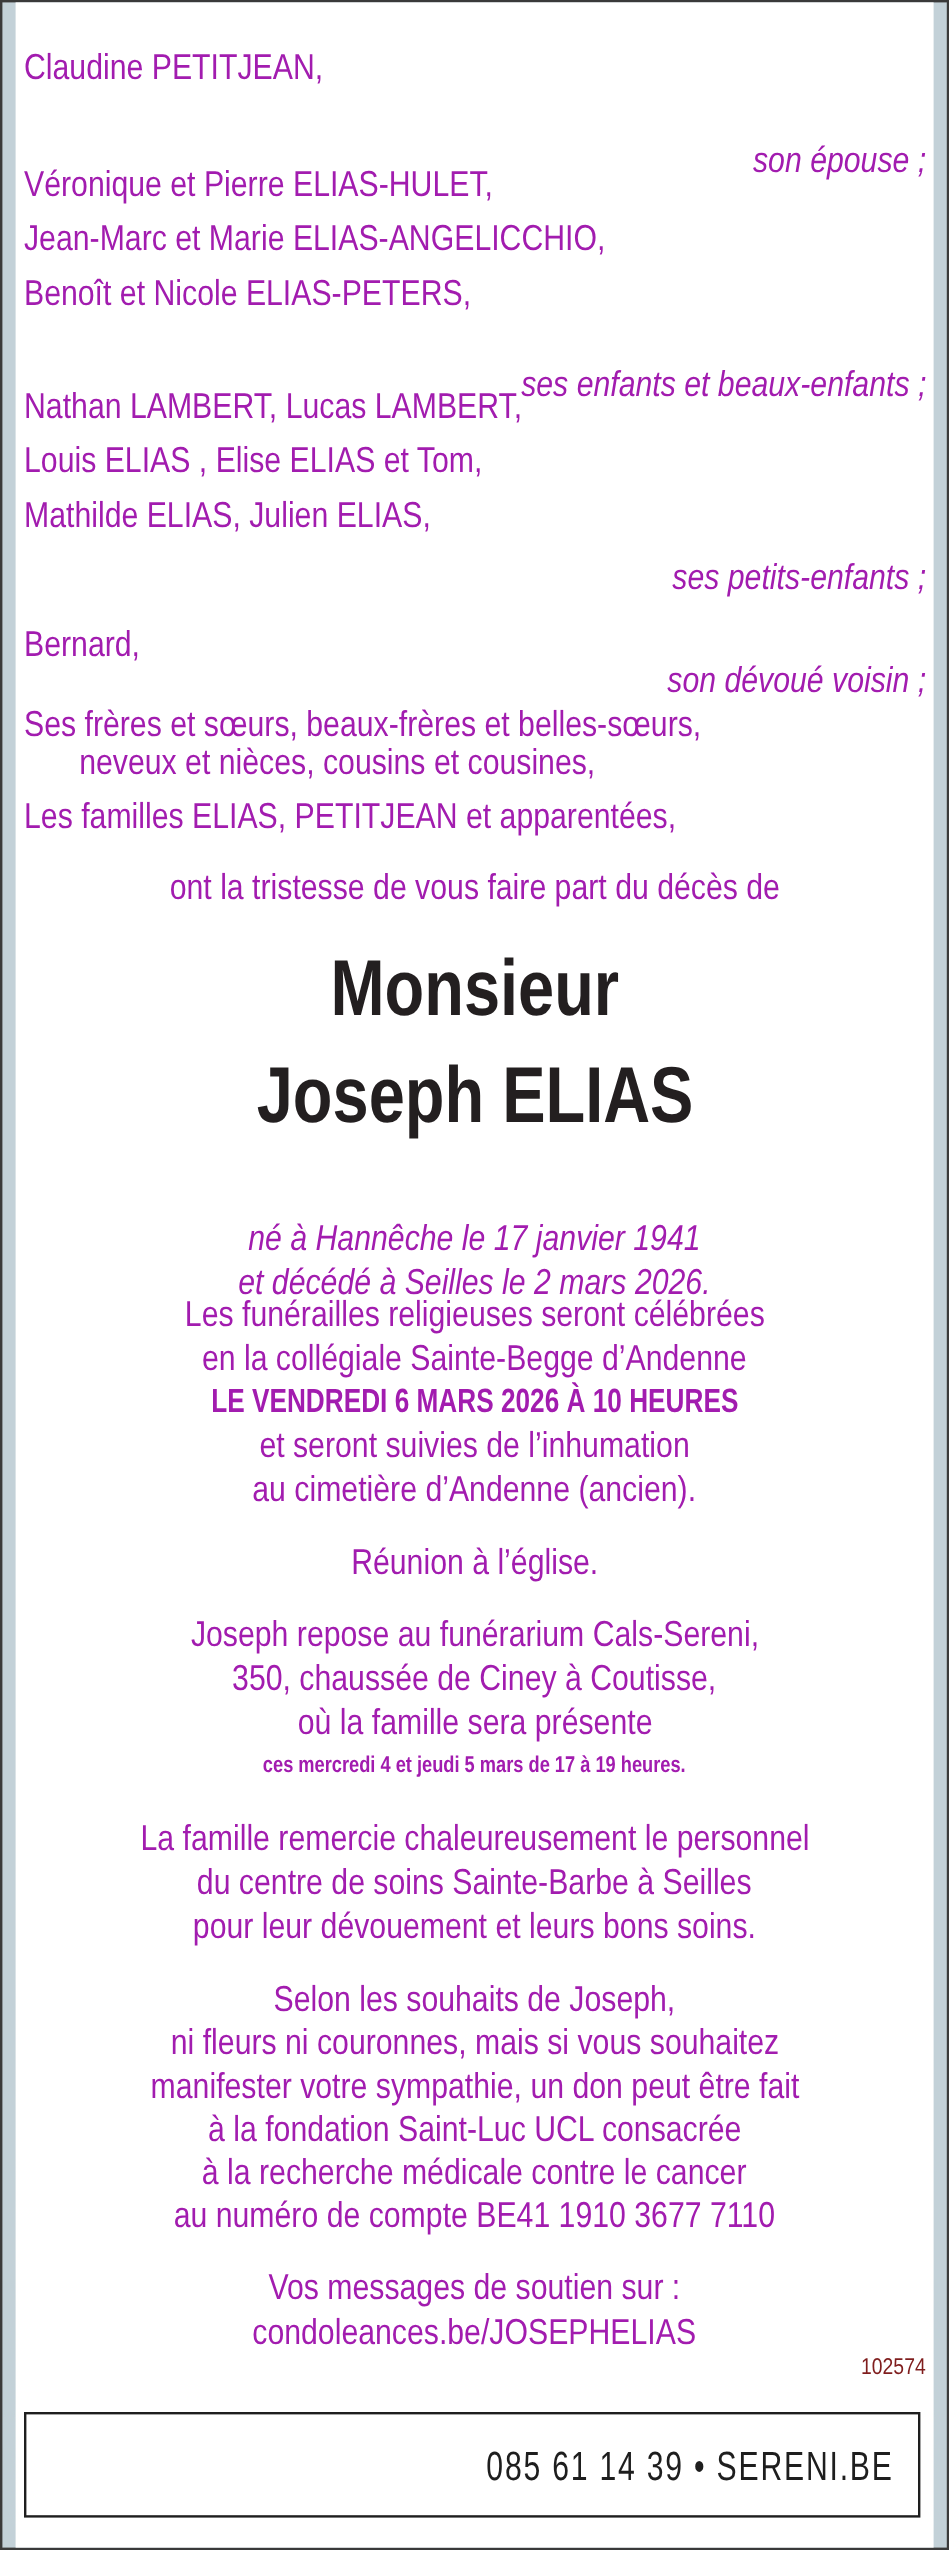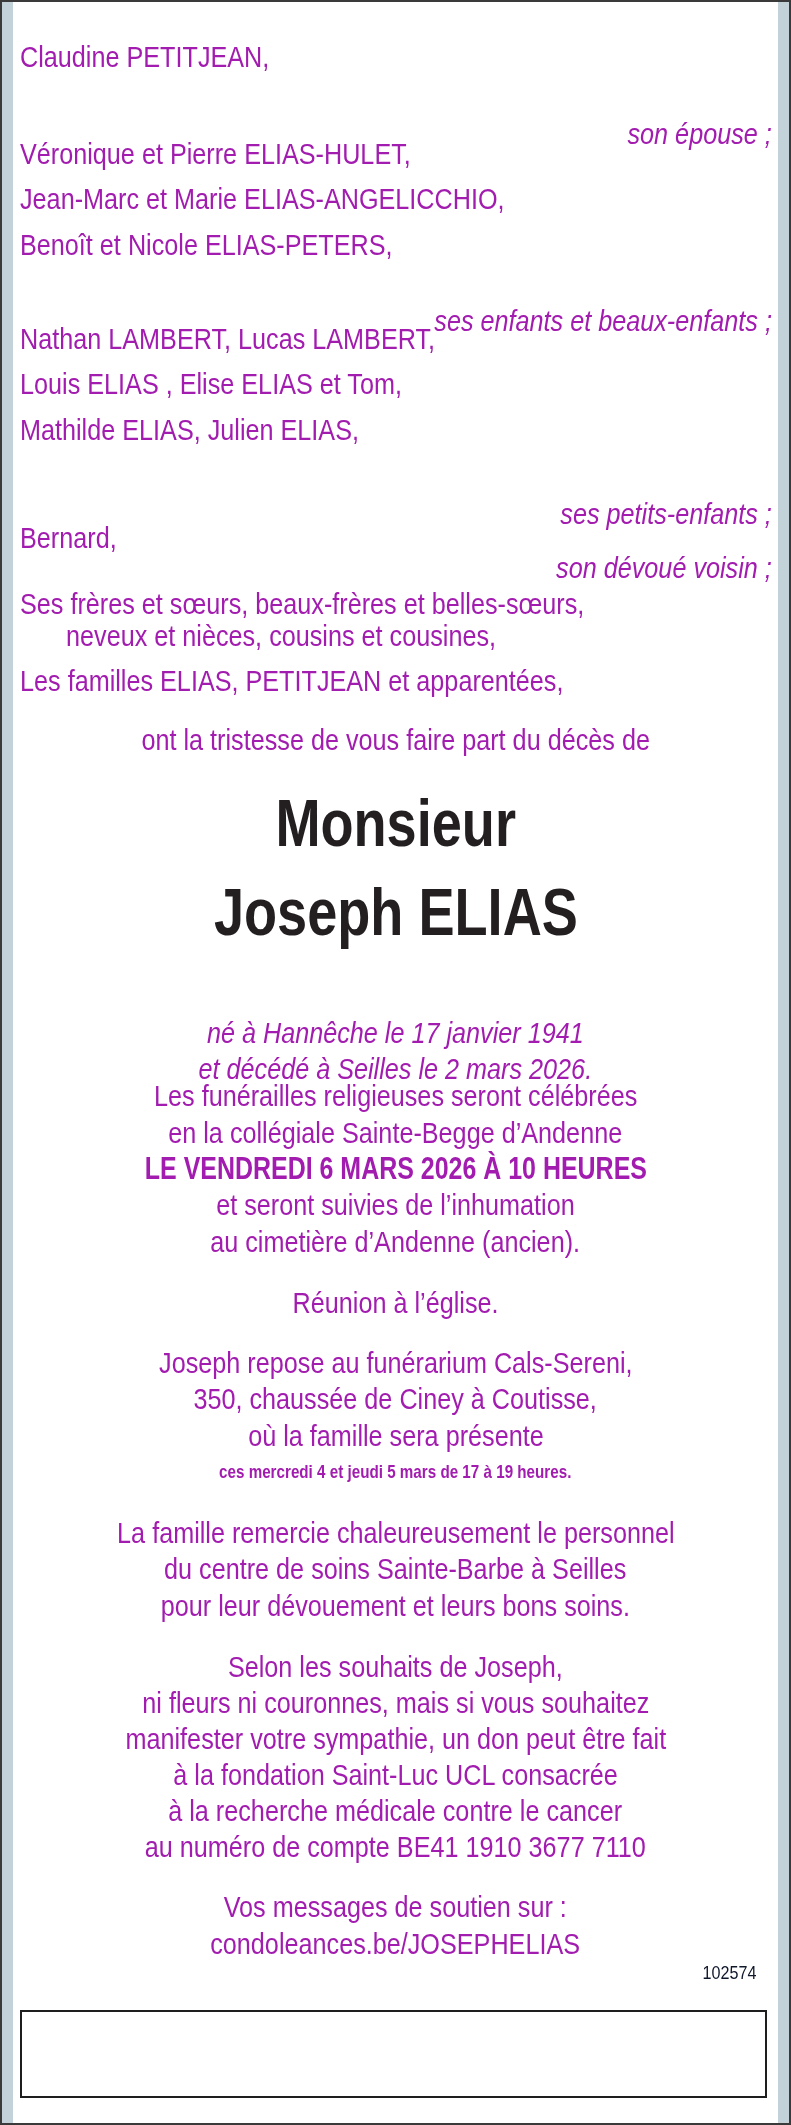--- a/index.html
+++ b/index.html
@@ -25,22 +25,22 @@
   .center .cond { transform-origin: center center; }
   .it { font-style: italic; margin-top: 30px; }
   .b { font-weight: bold; }
   .title {
     position: absolute; left: 0; width: 791px; text-align: center;
     font-family: "Liberation Sans", sans-serif; font-weight: bold; font-size: 66px;
     color: #231f20; line-height: 70px; white-space: nowrap;
   }
   .title .cond { transform: scaleX(0.82); }
   .refnum {
-    position: absolute; right: 35px; top: 1962px;
-    font-family: "Liberation Sans", sans-serif; font-size: 19px; color: #0f172a;
+    position: absolute; right: 20px; top: 1962px;
+    font-family: "Liberation Sans", sans-serif; font-size: 19px; color: #7f1d1d;
   }
   .refnum .cond { transform: scaleX(0.85); transform-origin: right center; }
   .logo-box {
     position: absolute; left: 20px; top: 2010px; width: 747px; height: 88px;
     box-sizing: border-box; border: 2px solid #1e1e1e; background: #ffffff;
   }
   .logo-mark {
     position: absolute; left: 38px; top: 6px; height: 76px;
     font-family: "Liberation Sans", sans-serif; font-weight: bold; font-size: 74px;
     line-height: 76px; color: #111; white-space: nowrap;
@@ -69,40 +69,40 @@
 <div class="line right it" style="top:86px"><span class="cond">son épouse ;</span></div>
 
 <div class="line left" style="top:136px"><span class="cond">Véronique et Pierre ELIAS-HULET,</span></div>
 <div class="line left" style="top:181px"><span class="cond">Jean-Marc et Marie ELIAS-ANGELICCHIO,</span></div>
 <div class="line left" style="top:227px"><span class="cond">Benoît et Nicole ELIAS-PETERS,</span></div>
 <div class="line right it" style="top:273px"><span class="cond">ses enfants et beaux-enfants ;</span></div>
 
 <div class="line left" style="top:321px"><span class="cond">Nathan LAMBERT, Lucas LAMBERT,</span></div>
 <div class="line left" style="top:366px"><span class="cond">Louis ELIAS , Elise ELIAS et Tom,</span></div>
 <div class="line left" style="top:412px"><span class="cond">Mathilde ELIAS, Julien ELIAS,</span></div>
-<div class="line right it" style="top:466px"><span class="cond">ses petits-enfants ;</span></div>
+<div class="line right it" style="top:434px"><span class="cond">ses petits-enfants ;</span></div>
 
 <div class="line left" style="top:520px"><span class="cond">Bernard,</span></div>
 <div class="line right it" style="top:520px"><span class="cond">son dévoué voisin ;</span></div>
 
 <div class="line left" style="top:586px"><span class="cond">Ses frères et sœurs, beaux-frères et belles-sœurs,</span></div>
 <div class="line left" style="top:618px; left:66px"><span class="cond">neveux et nièces, cousins et cousines,</span></div>
 <div class="line left" style="top:663px"><span class="cond">Les familles ELIAS, PETITJEAN et apparentées,</span></div>
 
 <div class="line center" style="top:722px"><span class="cond">ont la tristesse de vous faire part du décès de</span></div>
 
 <div class="title" style="top:788px"><span class="cond">Monsieur</span></div>
 <div class="title" style="top:877px"><span class="cond">Joseph ELIAS</span></div>
 
 <div class="line center it" style="top:985px"><span class="cond">né à Hannêche le 17 janvier 1941</span></div>
 <div class="line center it" style="top:1021px"><span class="cond">et décédé à Seilles le 2 mars 2026.</span></div>
 
 <div class="line center" style="top:1078px"><span class="cond">Les funérailles religieuses seront célébrées</span></div>
 <div class="line center" style="top:1115px"><span class="cond">en la collégiale Sainte-Begge d’Andenne</span></div>
-<div class="line center b" style="top:1150px; font-size:32px"><span class="cond" style="transform:scaleX(0.78)">LE VENDREDI 6 MARS 2026 À 10 HEURES</span></div>
+<div class="line center b" style="top:1150px; font-size:28px"><span class="cond" style="transform:scaleX(0.78)">LE VENDREDI 6 MARS 2026 À 10 HEURES</span></div>
 <div class="line center" style="top:1187px"><span class="cond">et seront suivies de l’inhumation</span></div>
 <div class="line center" style="top:1224px"><span class="cond">au cimetière d’Andenne (ancien).</span></div>
 
 <div class="line center" style="top:1285px"><span class="cond">Réunion à l’église.</span></div>
 
 <div class="line center" style="top:1345px"><span class="cond">Joseph repose au funérarium Cals-Sereni,</span></div>
 <div class="line center" style="top:1381px"><span class="cond">350, chaussée de Ciney à Coutisse,</span></div>
 <div class="line center" style="top:1418px"><span class="cond">où la famille sera présente</span></div>
 <div class="line center b" style="top:1454px; font-size:19px"><span class="cond" style="transform:scaleX(0.8)">ces mercredi 4 et jeudi 5 mars de 17 à 19 heures.</span></div>
 
@@ -116,13 +116,14 @@
 <div class="line center" style="top:1757px"><span class="cond">à la fondation Saint-Luc UCL consacrée</span></div>
 <div class="line center" style="top:1793px"><span class="cond">à la recherche médicale contre le cancer</span></div>
 <div class="line center" style="top:1829px"><span class="cond">au numéro de compte BE41 1910 3677 7110</span></div>
 
 <div class="line center" style="top:1889px"><span class="cond">Vos messages de soutien sur :</span></div>
 <div class="line center" style="top:1926px"><span class="cond">condoleances.be/JOSEPHELIAS</span></div>
 
 <div class="refnum"><span class="cond">102574</span></div>
 
 <div class="logo-box">
+  <div class="logo-contact"><span class="cond">085 61 14 39 • SERENI.BE</span></div>
 </div>
 
 </body></html>

